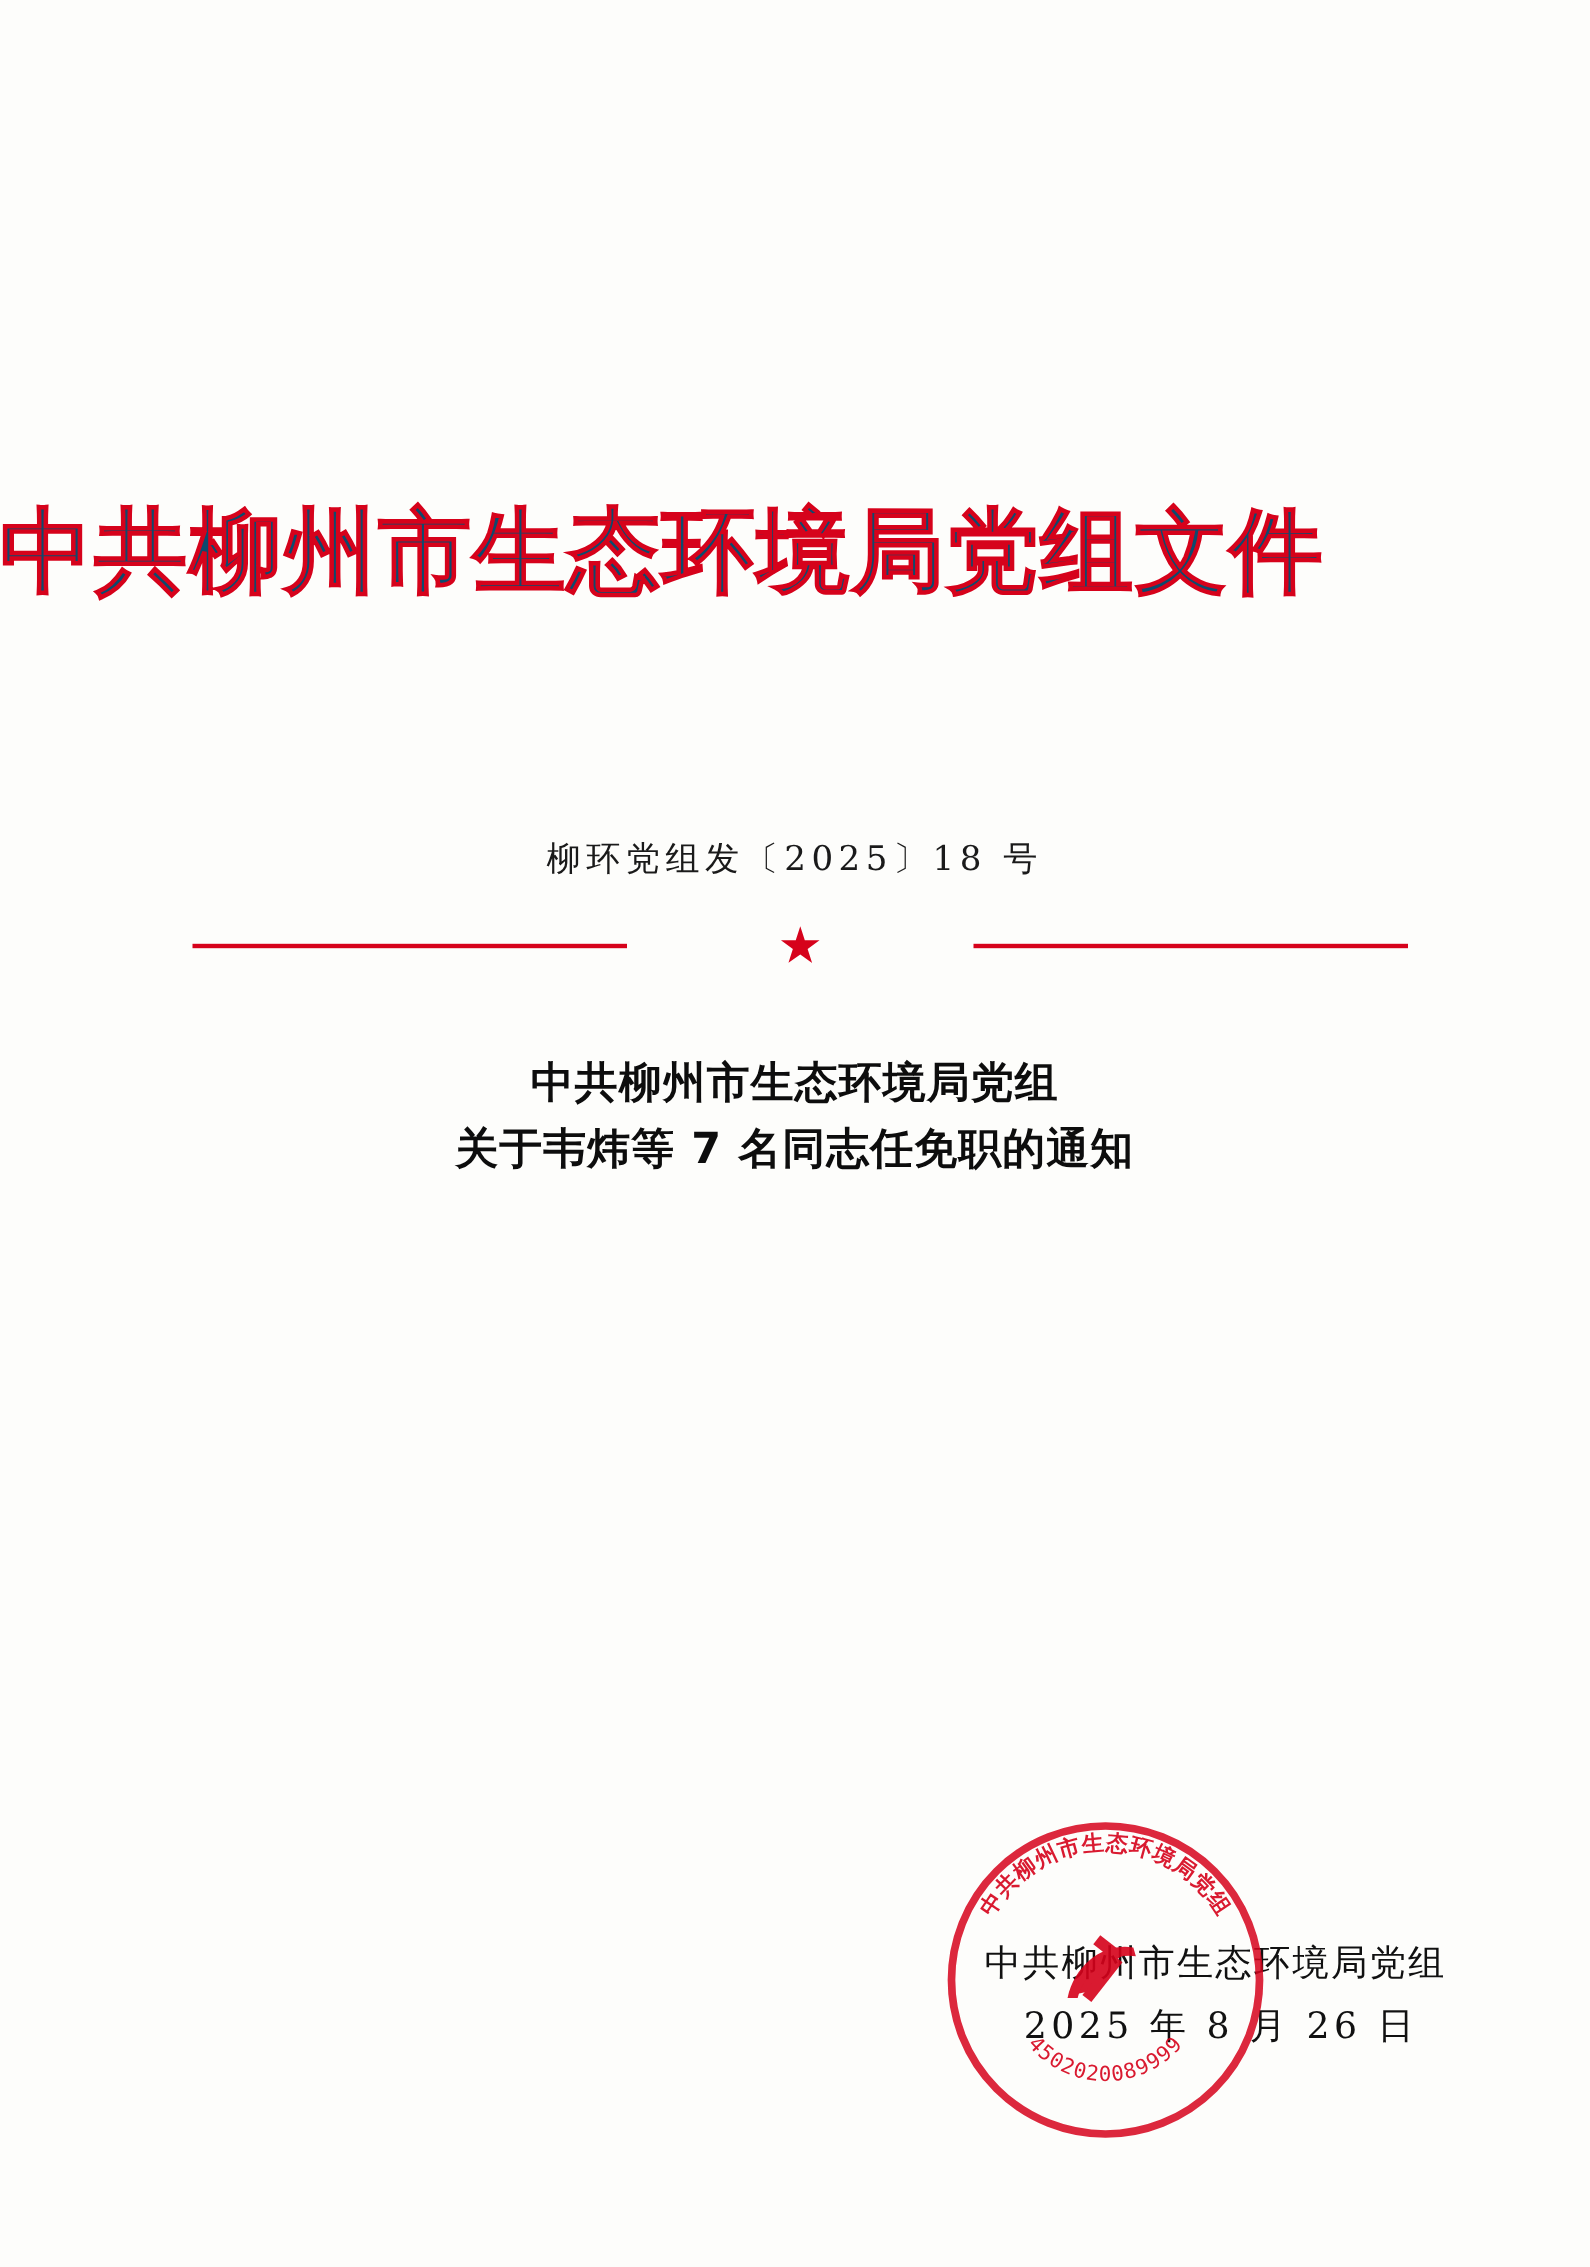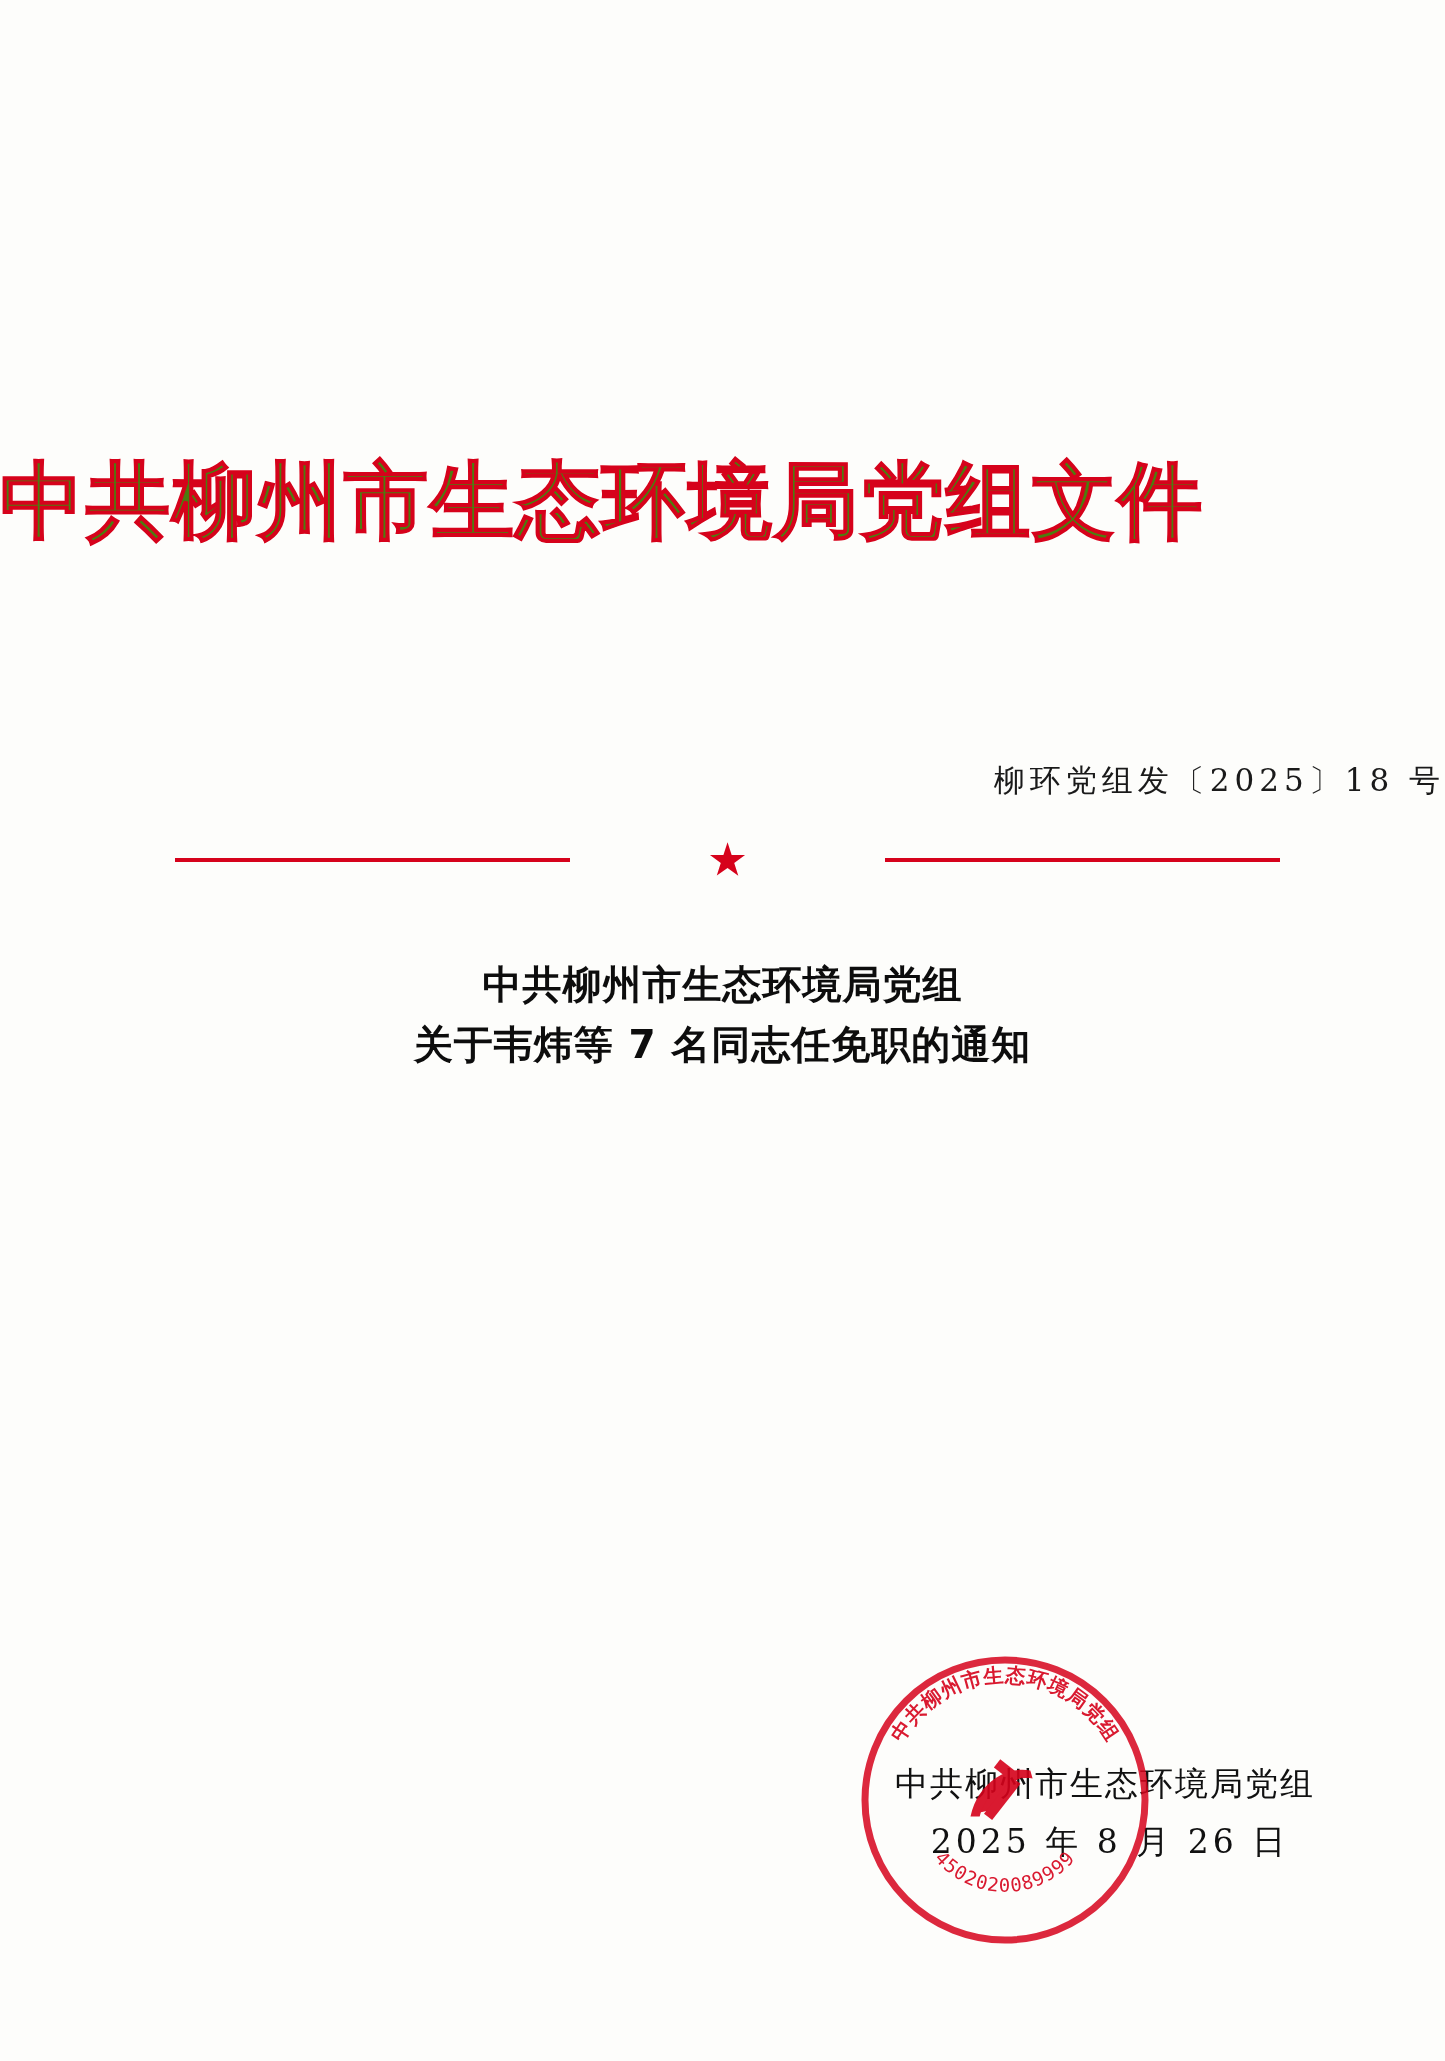--- a/index.html
+++ b/index.html
@@ -28,37 +28,37 @@
     height: 2061px;
   }
 
   
   .masthead {
     position: absolute;
     left: 0;
     top: 455px;
     width: 1156px;
     text-align: center;
-    color: #4d7c0f;
+    color: #0c4a6e;
     font-family: "DejaVu Sans", sans-serif;
     font-weight: bold;
     font-size: 84px;
     letter-spacing: 2px;
     line-height: 1.1;
     white-space: nowrap;
     -webkit-text-stroke: 1.5px #d6021b;
   }
 
   
   .doc-number {
     position: absolute;
     left: 0;
     top: 760px;
     width: 1445px;
-    text-align: right;
+    text-align: center;
     font-size: 31px;
     letter-spacing: 5px;
     color: #1a1a1a;
     font-family: "DejaVu Serif", serif;
   }
 
   
   .rule-wrap {
     position: absolute;
     left: 175px;

